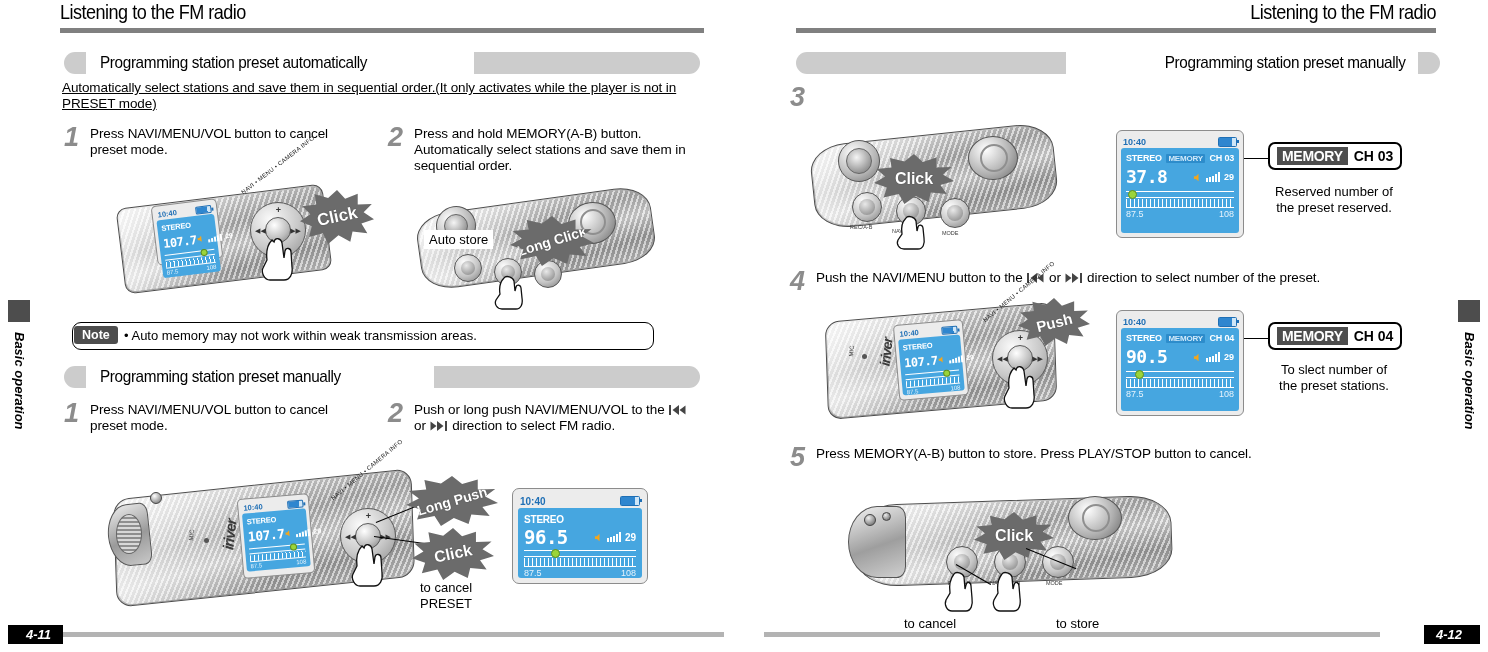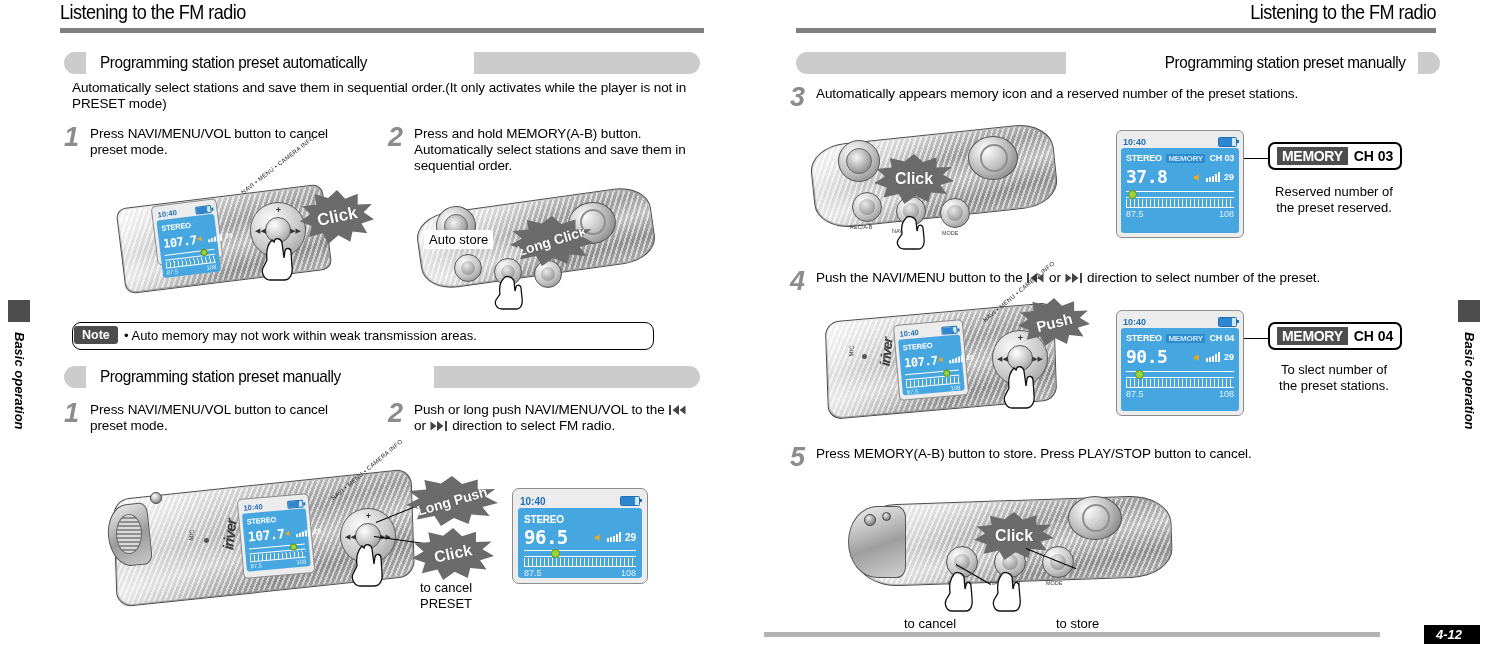--- a/index.html
+++ b/index.html
@@ -289,21 +289,21 @@
       <div class="tab-block"></div>
       <div class="tab-label">Basic operation</div>
     </div>
 
     <div class="sec" style="left:64px; top:52px; width:636px;">
       <div class="sec-cap lcap"></div>
       <div class="sec-bar" style="left:410px; width:226px; border-radius:0 11px 11px 0;"></div>
       <div class="sec-txt" style="left:36px;">Programming station preset automatically</div>
     </div>
 
-    <div class="para" style="left:72px; top:80px; width:644px;">Automatically select stations and save them in sequential order.(It only activates while the player is not in PRESET mode)</div>
+    <div class="para" style="left:62px; top:80px; width:644px;text-decoration:underline;">Automatically select stations and save them in sequential order.(It only activates while the player is not in PRESET mode)</div>
 
     <div class="step" style="left:64px; top:124px; width:300px;">
       <div class="step-num">1</div>
       <div class="step-txt" style="width:272px;">Press NAVI/MENU/VOL button to cancel preset mode.</div>
     </div>
 
     <div class="step" style="left:388px; top:124px; width:310px;">
       <div class="step-num">2</div>
       <div class="step-txt" style="width:282px;">Press and hold MEMORY(A-B) button. Automatically select stations and save them in sequential order.</div>
     </div>
@@ -546,20 +546,24 @@
             <span class="lcd-knob" style="left:24%; width:9px; height:9px; top:-2px;"></span>
           </div>
         <div class="lcd-ticks" style="height:9px;"></div>
         <div class="lcd-range" style="font-size:9px;">
           <span>87.5</span>
           <span>108</span>
         </div>
       </div>
     </div>
 
+    <div class="footer footer-left">
+      <span class="page-num">4-11</span>
+      <span class="footer-rule"></span>
+    </div>
   </div>
 
   <div class="page page-right">
 
     <div class="pg-head pg-head-right" style="left:52px; width:640px;">
       <span class="pg-title">Listening to the FM radio</span>
     </div>
     <div class="head-rule" style="left:52px; width:640px; top:28px;"></div>
 
     <div class="side-tab right">
@@ -569,21 +573,20 @@
 
     <div class="sec" style="left:52px; top:52px; width:644px;">
       <div class="sec-bar" style="left:0; width:270px; border-radius:11px 0 0 11px;"></div>
       <div class="sec-cap rcap"></div>
       <div class="sec-txt right-aligned" style="right:34px;">Programming station preset manually</div>
     </div>
 
     <div class="step" style="left:46px; top:84px; width:640px;">
       <div class="step-num">3</div>
       <div class="step-txt" style="width:610px;">
-        <div>Automatically appears memory icon and a reserved number of the preset stations.</div>
       </div>
     </div>
 
     <div class="illus" style="left:68px; top:128px; width:260px; height:120px;">
       <div class="dev-body" style="left:0px; top:6px; width:244px; height:84px; border-radius:36px/26px; transform:rotate(-6deg);">
         <div class="hatch" style="inset:1px; border-radius:35px/25px;"></div>
         <div class="dev-sheen" style="inset:1px; border-radius:35px/25px;"></div>
       </div>
       <div style="position:absolute;left:26px;top:12px;width:42px;height:42px;border-radius:50%;background:radial-gradient(circle at 35% 30%,#fff,#b5b5b5 60%,#6f6f6f 100%);border:1.2px solid #555;"></div>
       <div style="position:absolute;left:34px;top:20px;width:26px;height:26px;border-radius:50%;background:radial-gradient(circle at 40% 35%,#f5f5f5,#909090 75%);border:1px solid #666;"></div>

